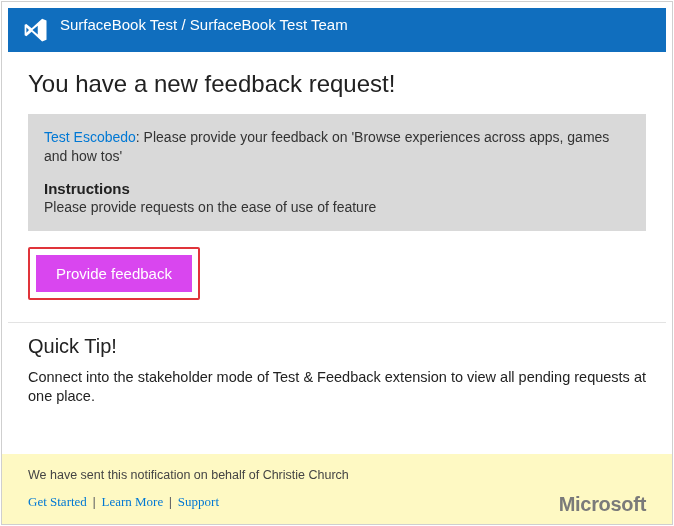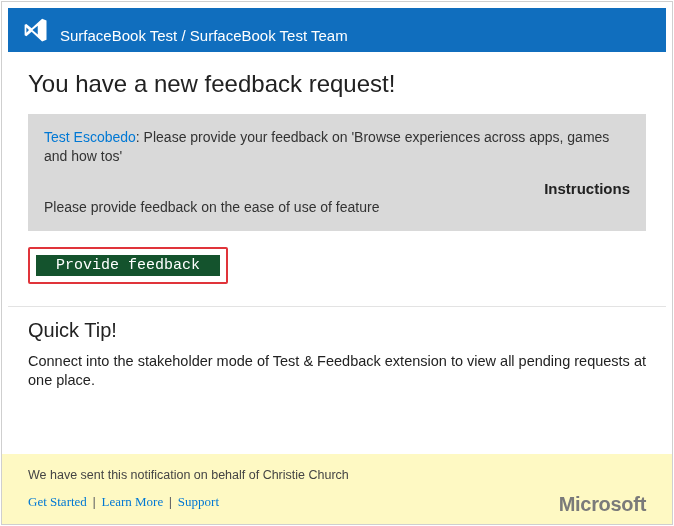--- a/index.html
+++ b/index.html
@@ -16,56 +16,56 @@
       height: 524px;
       margin: 1px;
       display: flex;
       flex-direction: column;
     }
     .header {
       background: #106ebe;
       color: #fff;
       padding: 8px 14px;
       display: flex;
-      align-items: flex-end;
+      align-items: flex-start;
       gap: 10px;
       margin: 6px 6px 0 6px;
     }
     .vs-icon { width: 28px; height: 28px; flex-shrink: 0; }
     .breadcrumb { font-size: 15px; font-weight: 400; }
     .content { padding: 14px 26px 0 26px; }
     .title {
       font-size: 24px;
       font-weight: 400;
       color: #222;
       margin: 4px 0 16px 0;
     }
     .request-box {
       background: #d9d9d9;
       padding: 14px 16px 16px 16px;
     }
     .request-text { font-size: 14px; color: #333; line-height: 1.35; }
     .requester { color: #0078d4; cursor: pointer; }
-    .instructions-label { font-weight: 700; font-size: 15px; color: #222; margin-top: 14px; text-align: right; }
+    .instructions-label { font-weight: 700; font-size: 15px; color: #222; margin-top: 14px; }
     .instructions-body { font-size: 14px; color: #333; margin-top: 2px; }
     .cta-wrap {
       margin-top: 16px;
       display: inline-block;
       border: 2px solid #e0343a;
       padding: 6px;
       border-radius: 2px;
     }
     .cta-button {
-      background: #14532d;
+      background: #d946ef;
       color: #fff;
       border: none;
       font-size: 15px;
-      padding: 2px 20px;
+      padding: 10px 20px;
       cursor: pointer;
-      font-family: Liberation Mono, monospace;
+      font-family: Liberation Sans, sans-serif;
     }
     .divider { border-top: 1px solid #e3e3e3; margin: 22px 6px 0 6px; }
     .tip-section { padding: 12px 26px 20px 26px; }
     .tip-title { font-size: 20px; font-weight: 300; color: #222; margin-bottom: 10px; }
     .tip-body { font-size: 14.5px; color: #222; line-height: 1.35; }
     .footer {
       margin-top: auto;
       background: #fef9c3;
       padding: 14px 26px 14px 26px;
       position: relative;
@@ -97,21 +97,21 @@
   </div>
 
   <div class="content">
     <h1 class="title">You have a new feedback request!</h1>
 
     <div class="request-box">
       <div class="request-text">
         <span class="requester">Test Escobedo</span><span>: Please provide your feedback on 'Browse experiences across  apps, games and how tos'</span>
       </div>
       <div class="instructions-label">Instructions</div>
-      <div class="instructions-body">Please provide feedback on the ease of use of feature</div>
+      <div class="instructions-body">Please provide requests on the ease of use of feature</div>
     </div>
 
     <div class="cta-wrap">
       <button class="cta-button">Provide feedback</button>
     </div>
   </div>
 
   <div class="divider"></div>
 
   <div class="tip-section">

